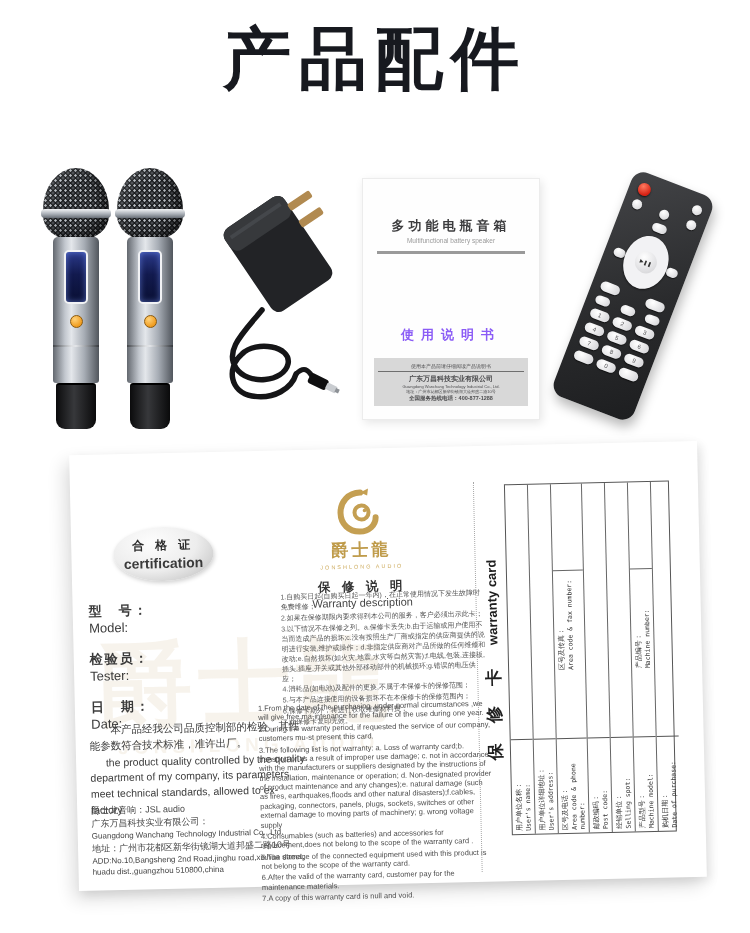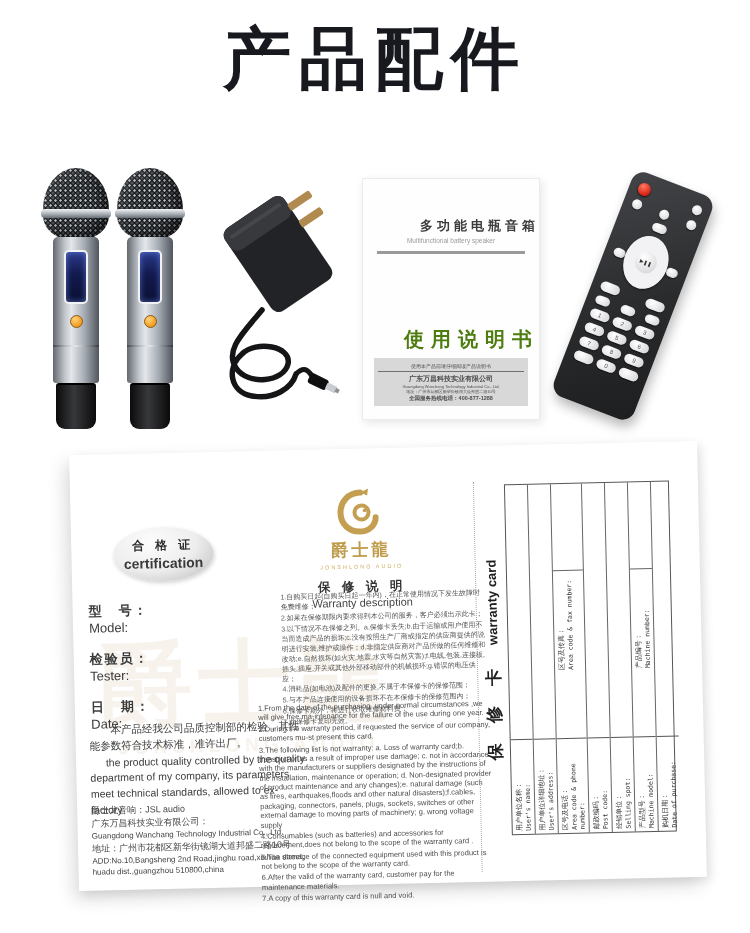--- a/index.html
+++ b/index.html
@@ -52,25 +52,25 @@
     width:40px; height:46px; margin:0 auto;
     background:linear-gradient(90deg,#0b0b0c,#37383b 45%,#0a0a0b);
     border-radius:3px 3px 9px 9px; border-top:2px solid #000;
   }
   
   .manual {
     position:absolute; left:362px; top:178px; width:178px; height:242px;
     background:#fefefe; border:1px solid #ececec;
     box-shadow:2px 3px 9px rgba(0,0,0,.10); text-align:center;
   }
-  .manual-title { margin-top:38px; font-size:13px; font-weight:bold; letter-spacing:4px; color:#3c3c3e;text-align:right; }
+  .manual-title { margin-top:38px; font-size:13px; font-weight:bold; letter-spacing:4px; color:#3c3c3e; }
   .manual-sub { font-size:6.5px; color:#9a9a9a; margin-top:2px; }
   .manual-rule { height:3px; background:#9a9a9a; margin:7px 14px 0; }
-  .manual-main { margin-top:72px; font-size:20px; font-weight:bold; letter-spacing:7px;
-    color:#4d7c0f; font-family:"Liberation Serif", serif;text-align:right; }
+  .manual-main { margin-top:72px; font-size:13px; font-weight:bold; letter-spacing:7px;
+    color:#8b5cf6; font-family:"Liberation Serif", serif; }
   .manual-footer {
     position:absolute; left:11px; right:11px; bottom:13px; background:#d8d8d8;
     padding:5px 4px 4px; color:#4d4d4f;
   }
   .manual-footer .f0 { font-size:5px; }
   .manual-footer .f1 { font-size:7px; font-weight:bold; border-top:1px solid #6f6f6f; margin-top:2px; padding-top:2px;}
   .manual-footer .f2, .manual-footer .f3 { font-size:4.5px; transform:scale(.9); }
   .manual-footer .f4 { font-size:5.5px; font-weight:bold; margin-top:1px;}
   
   .remote {

